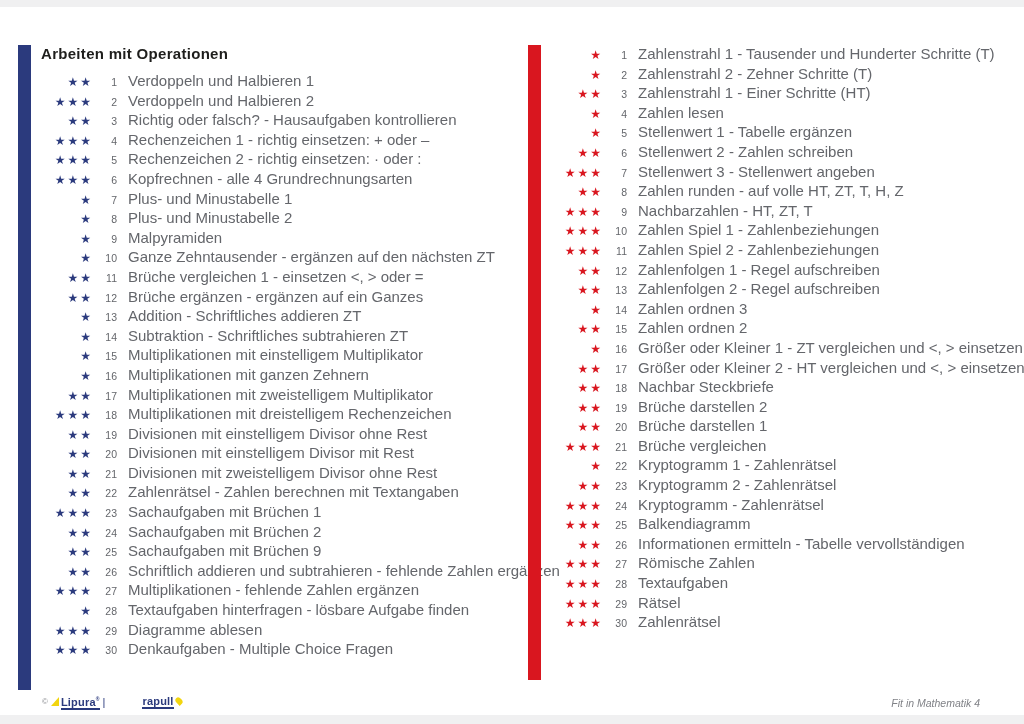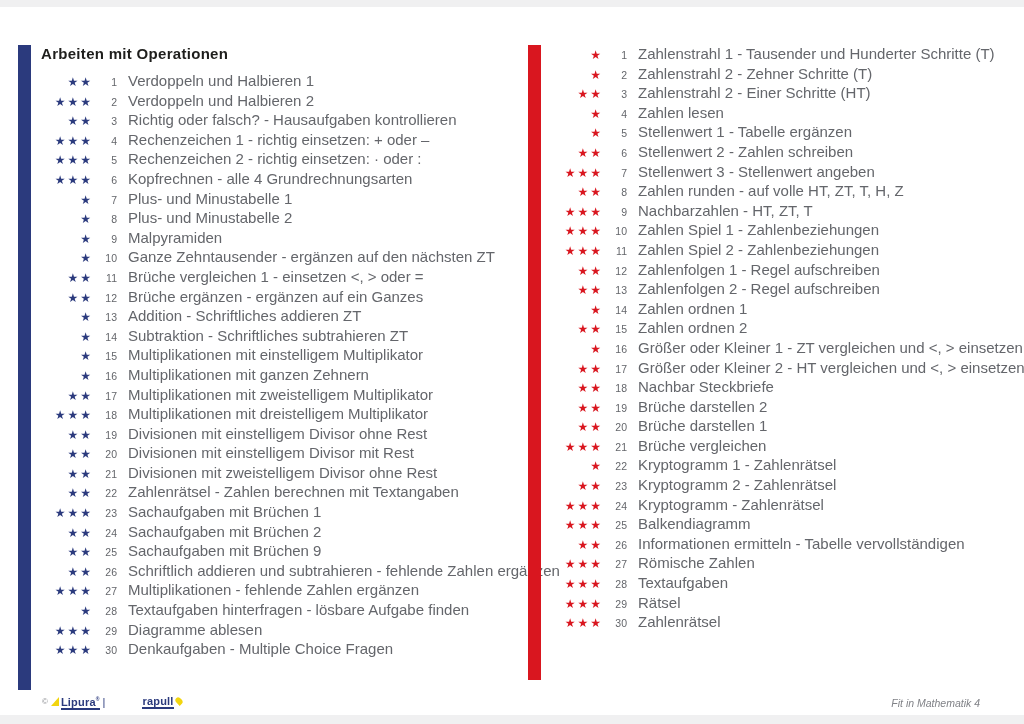--- a/index.html
+++ b/index.html
@@ -150,21 +150,21 @@
             <span class="label">Multiplikationen mit ganzen Zehnern</span>
           </li>
           <li class="row">
             <span class="stars">★★</span>
             <span class="num">17</span>
             <span class="label">Multiplikationen mit zweistelligem Multiplikator</span>
           </li>
           <li class="row">
             <span class="stars">★★★</span>
             <span class="num">18</span>
-            <span class="label">Multiplikationen mit dreistelligem Multiplikator</span>
+            <span class="label">Multiplikationen mit dreistelligem Rechenzeichen</span>
           </li>
           <li class="row">
             <span class="stars">★★</span>
             <span class="num">19</span>
             <span class="label">Divisionen mit einstelligem Divisor ohne Rest</span>
           </li>
           <li class="row">
             <span class="stars">★★</span>
             <span class="num">20</span>
             <span class="label">Divisionen mit einstelligem Divisor mit Rest</span>
@@ -233,21 +233,21 @@
             <span class="label">Zahlenstrahl 1 - Tausender und Hunderter Schritte (T)</span>
           </li>
           <li class="row">
             <span class="stars">★</span>
             <span class="num">2</span>
             <span class="label">Zahlenstrahl 2 - Zehner Schritte (T)</span>
           </li>
           <li class="row">
             <span class="stars">★★</span>
             <span class="num">3</span>
-            <span class="label">Zahlenstrahl 2 - Einer Schritte (HT)</span>
+            <span class="label">Zahlenstrahl 1 - Einer Schritte (HT)</span>
           </li>
           <li class="row">
             <span class="stars">★</span>
             <span class="num">4</span>
             <span class="label">Zahlen lesen</span>
           </li>
           <li class="row">
             <span class="stars">★</span>
             <span class="num">5</span>
             <span class="label">Stellenwert 1 - Tabelle ergänzen</span>
@@ -288,21 +288,21 @@
             <span class="label">Zahlenfolgen 1 - Regel aufschreiben</span>
           </li>
           <li class="row">
             <span class="stars">★★</span>
             <span class="num">13</span>
             <span class="label">Zahlenfolgen 2 - Regel aufschreiben</span>
           </li>
           <li class="row">
             <span class="stars">★</span>
             <span class="num">14</span>
-            <span class="label">Zahlen ordnen 1</span>
+            <span class="label">Zahlen ordnen 3</span>
           </li>
           <li class="row">
             <span class="stars">★★</span>
             <span class="num">15</span>
             <span class="label">Zahlen ordnen 2</span>
           </li>
           <li class="row">
             <span class="stars">★</span>
             <span class="num">16</span>
             <span class="label">Größer oder Kleiner 1 - ZT vergleichen und &lt;, &gt; einsetzen</span>

